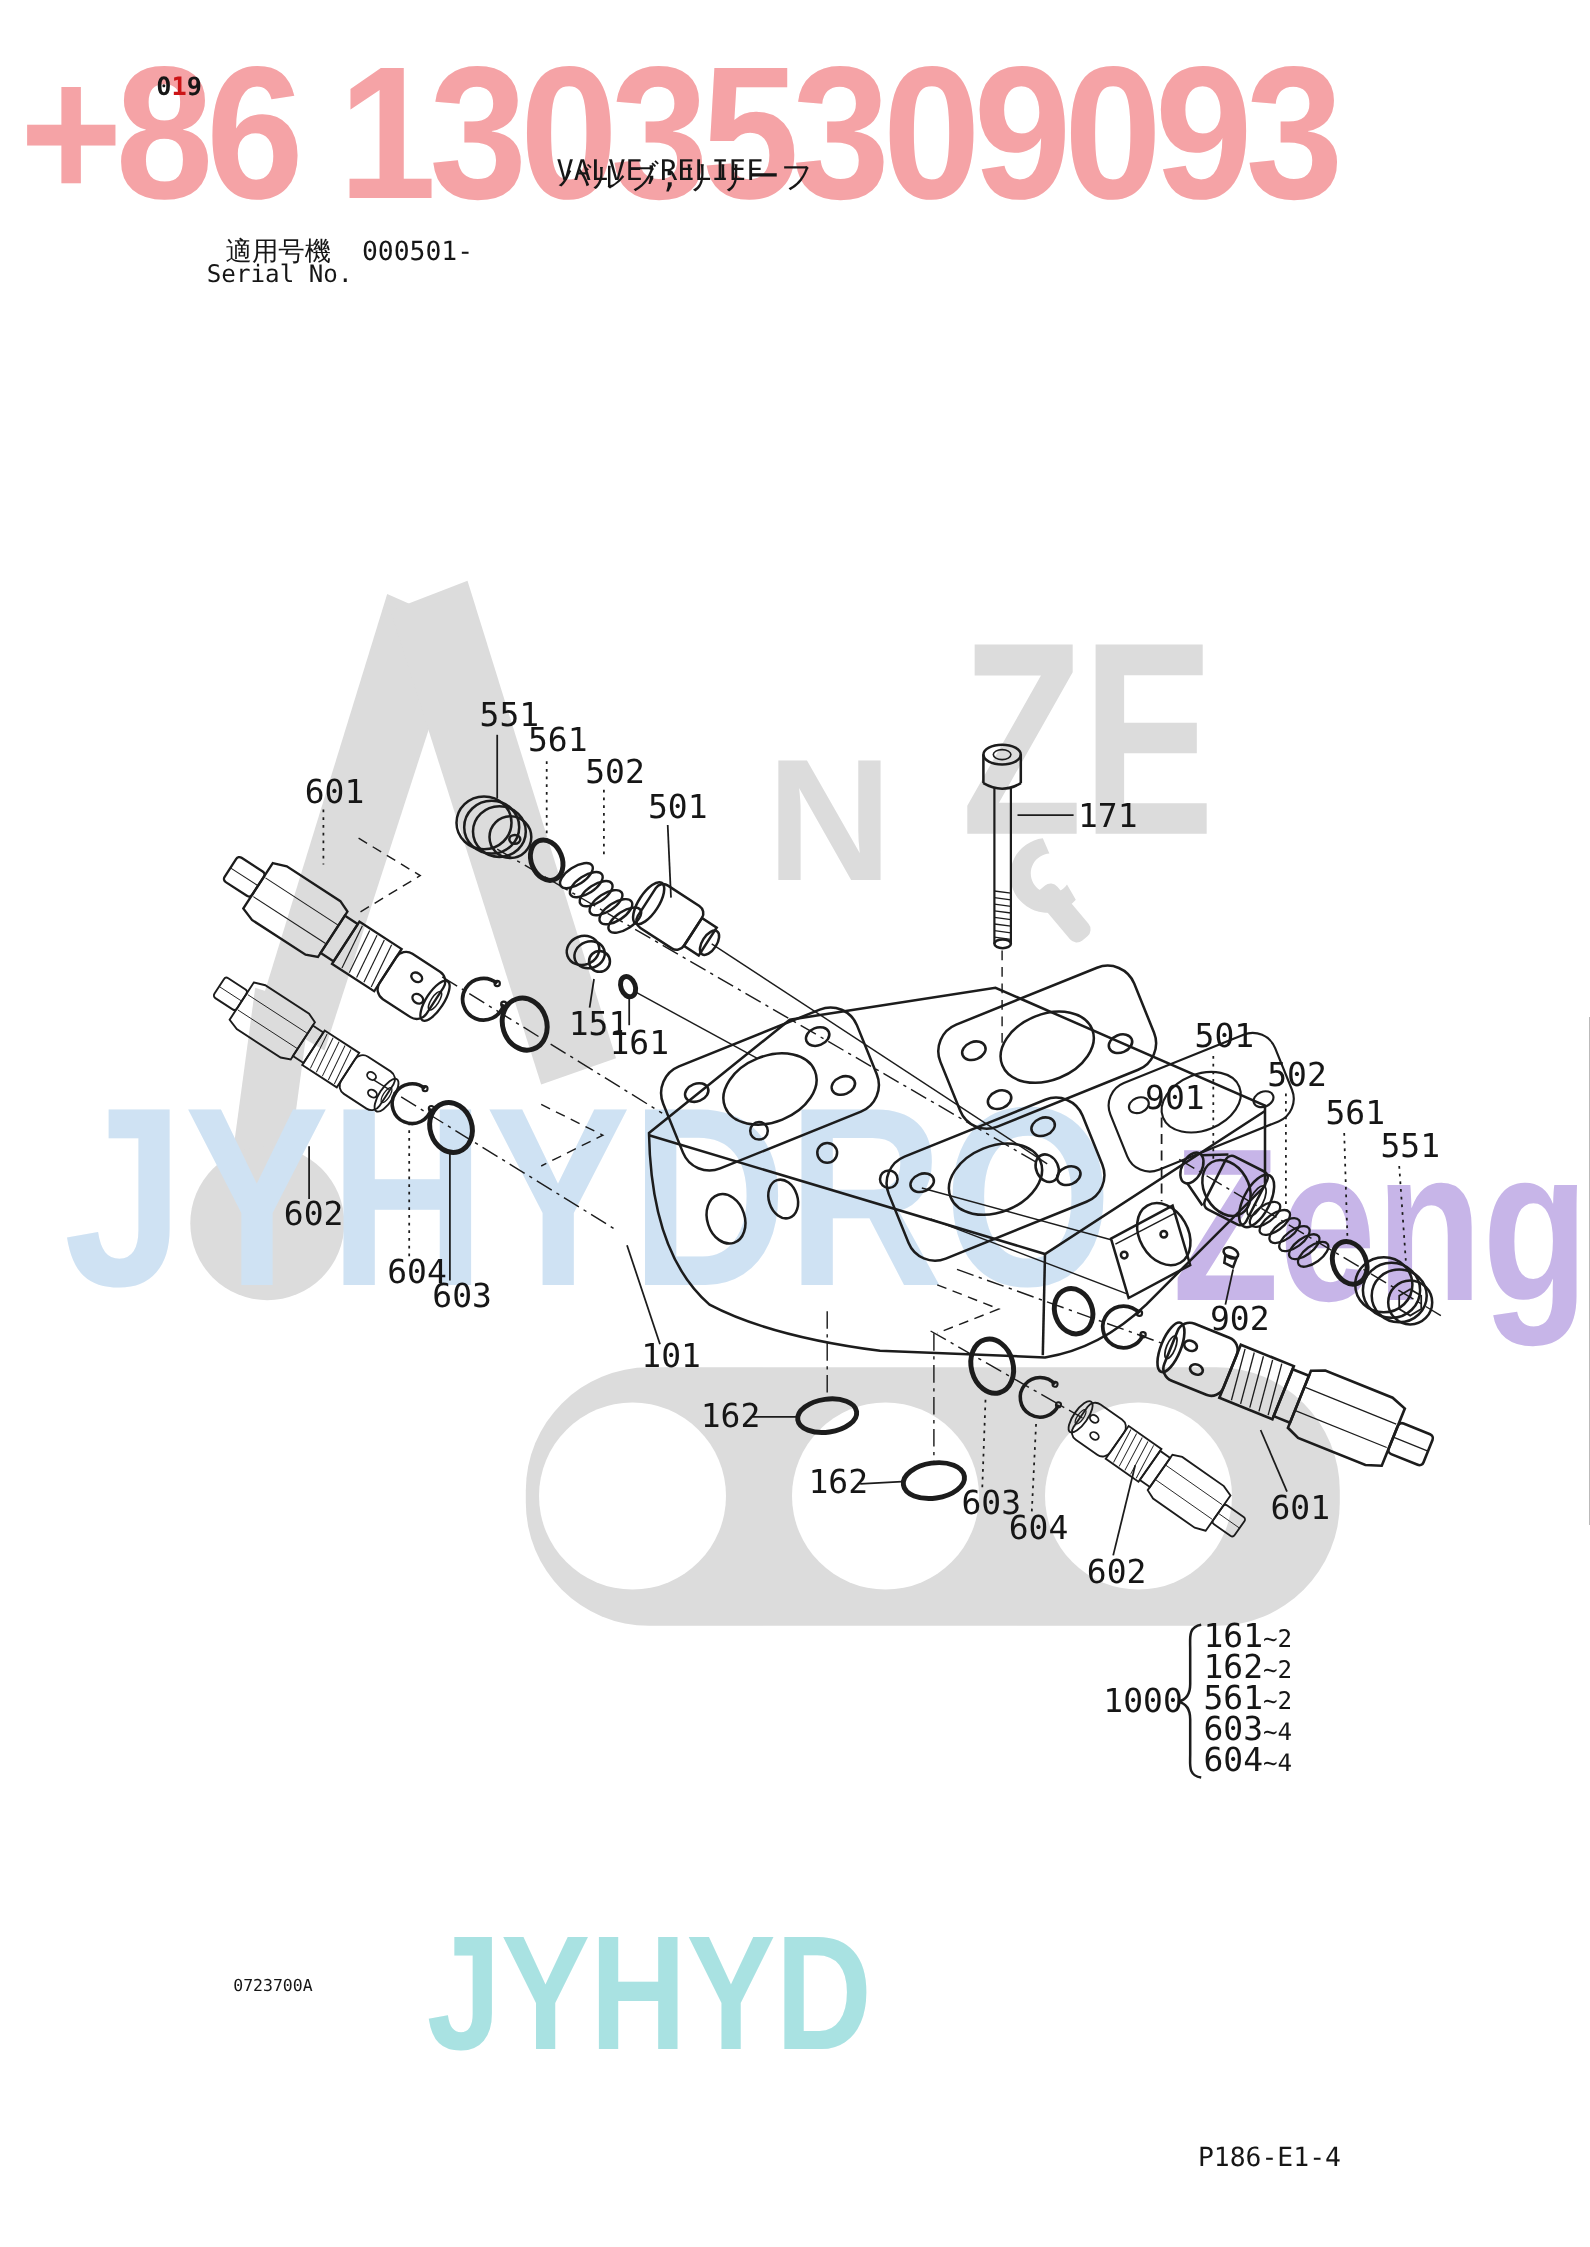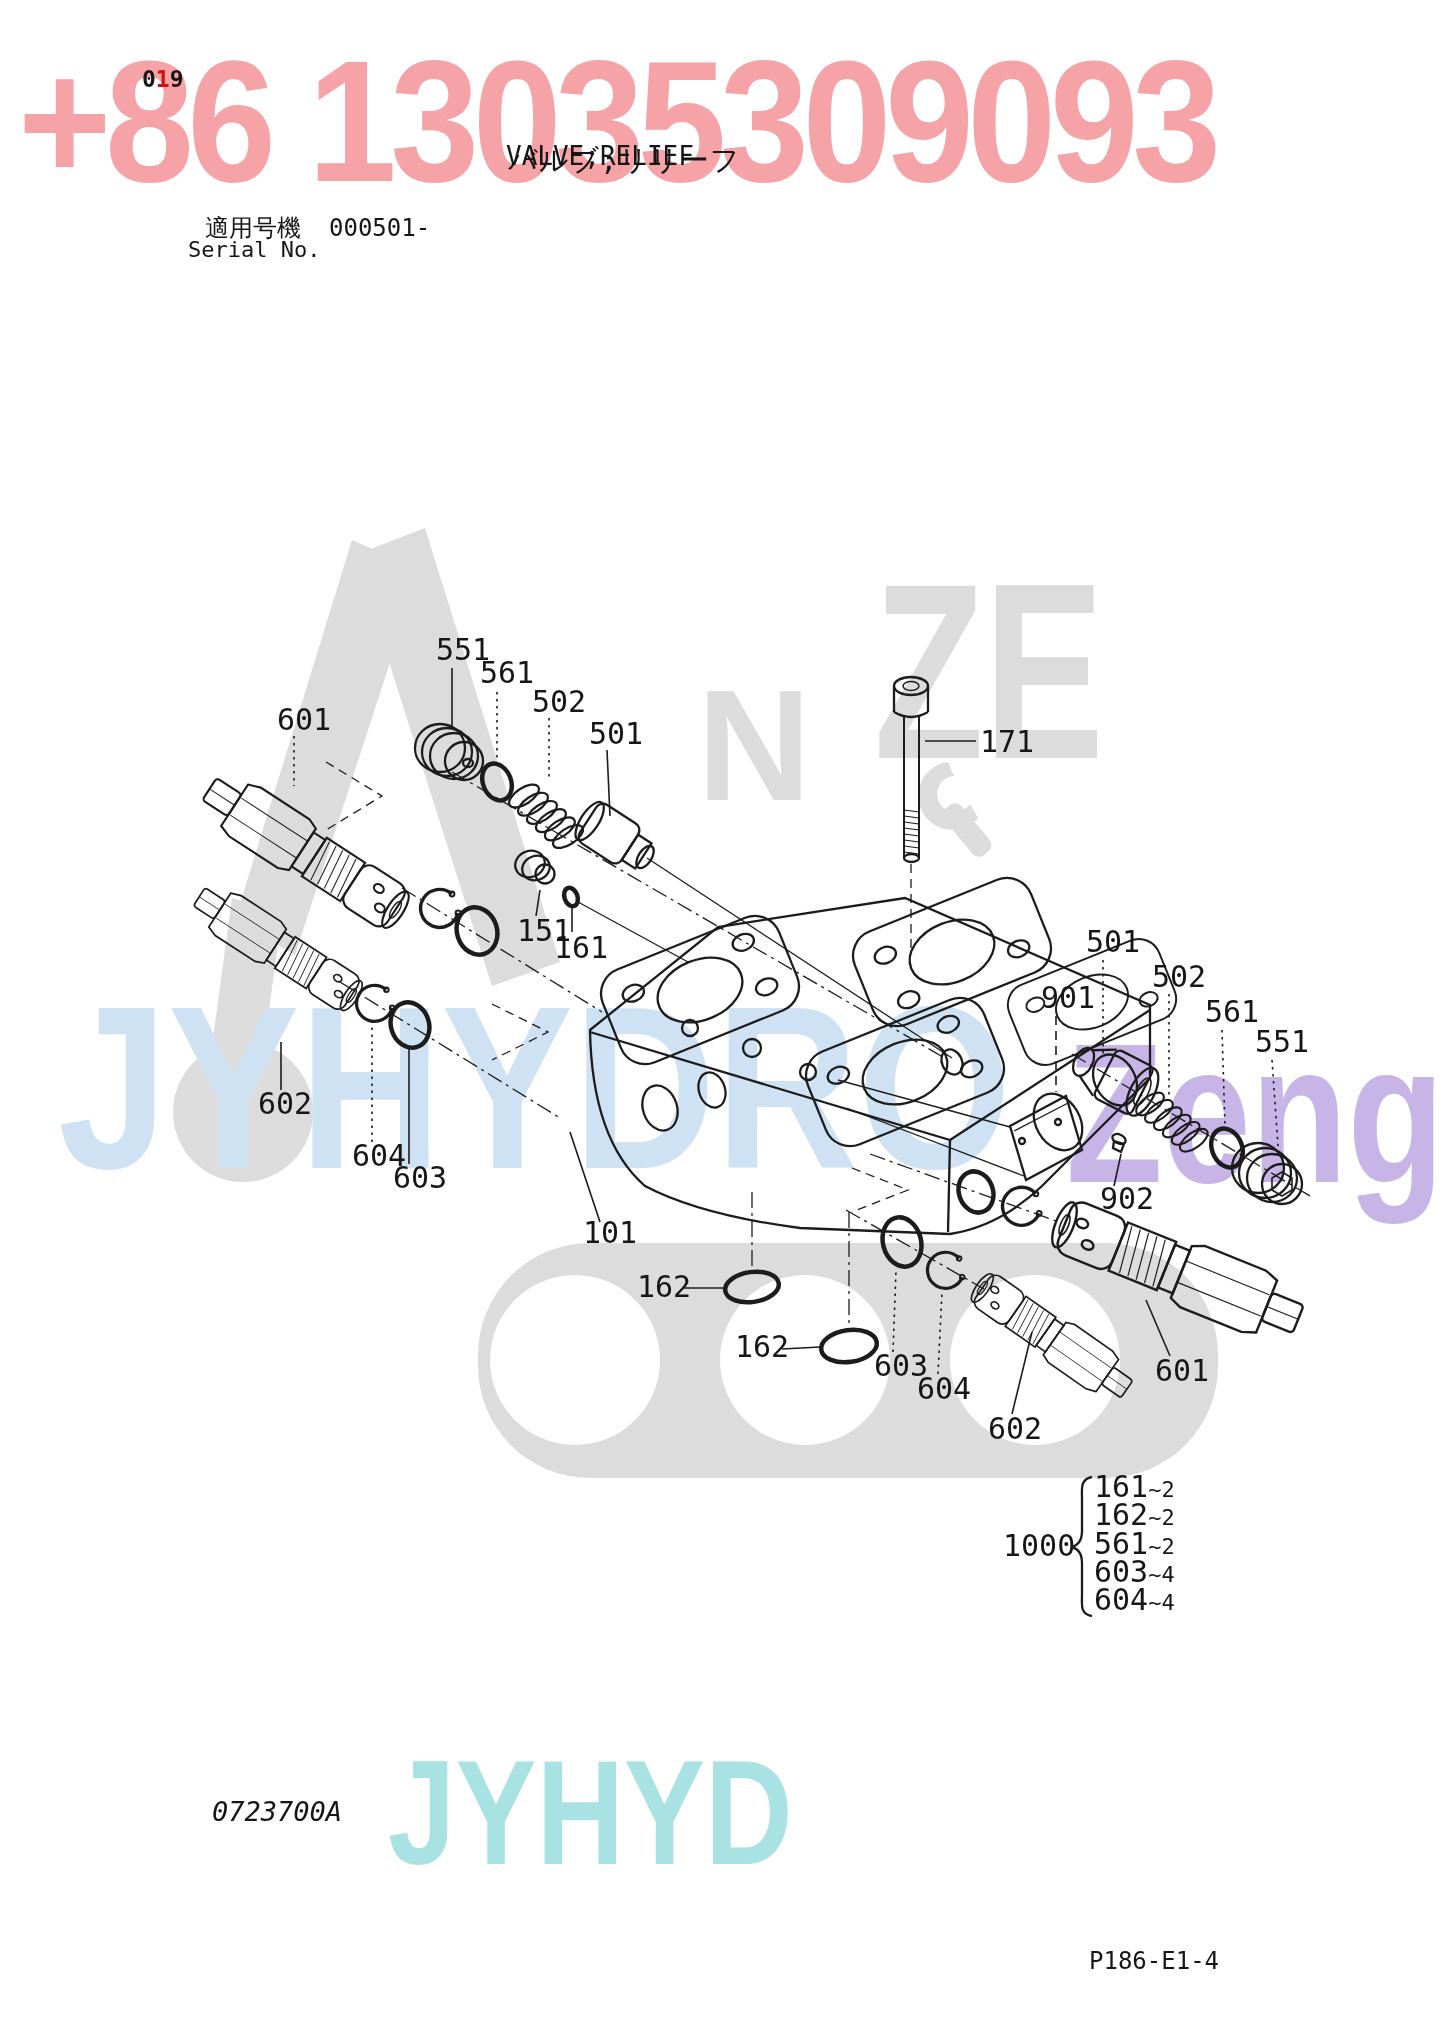--- a/index.html
+++ b/index.html
@@ -9,21 +9,21 @@
   .wm-phone{top:22px;left:18px;font-family:"Liberation Sans",sans-serif;font-weight:bold;
             font-size:172px;letter-spacing:-7px;transform:scaleX(.93);transform-origin:left top;z-index:1;}
   .page-num{top:66px;left:142px;font-size:23px;font-weight:bold;z-index:3;}
   .title-jp{top:118px;left:508px;font-size:29px;font-weight:normal;letter-spacing:1px;z-index:3;margin-top:23px;}
   .title-en{top:141px;left:506px;font-size:26px;font-weight:normal;z-index:3;}
   .serial-jp{top:212px;left:205px;font-size:24px;z-index:3;}
   .serial-val{margin-left:28px;}
   .serial-en{top:237px;left:188px;font-size:22px;z-index:3;text-align:right;}
   .wm-bottom{top:1728px;left:388px;font-family:"Liberation Sans",sans-serif;font-weight:bold;
              font-size:148px;transform:scaleX(.82);transform-origin:left top;z-index:1;}
-  .code-left{top:1796px;left:212px;font-size:27px;font-style:italic;z-index:3;}
+  .code-left{top:1796px;left:212px;font-size:15px;z-index:3;}
   .code-right{top:1947px;left:1089px;font-size:24px;z-index:3;text-align:right;}
   svg.diagram{position:absolute;top:0;left:0;z-index:2;}
   .lbl{font-family:"DejaVu Sans Mono","Liberation Mono",monospace;font-size:30px;fill:#161616;}
   .lbl-sm{font-size:22px;}
   .wm-svg-txt{font-family:"Liberation Sans",sans-serif;font-weight:bold;}
   .ln{stroke:#1c1c1c;fill:none;stroke-width:2.3;}
   .thin{stroke:#1c1c1c;fill:none;stroke-width:1.3;}
   .lead{stroke:#1c1c1c;fill:none;stroke-width:1.6;}
   .dot{stroke-dasharray:2.5 4.5;}
   .dsh{stroke-dasharray:9 6;}

